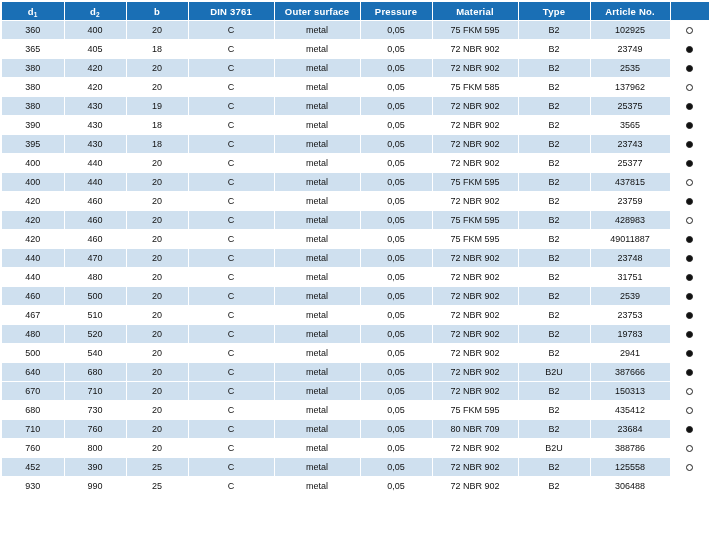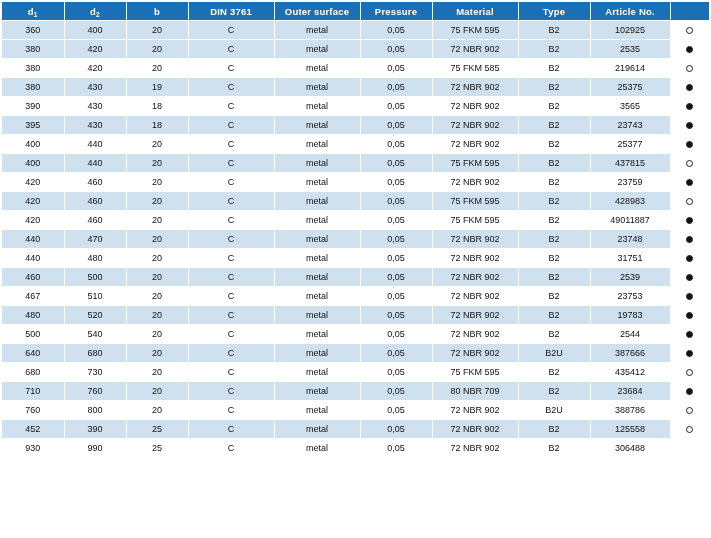--- a/index.html
+++ b/index.html
@@ -133,20 +133,32 @@
           <td>400</td>
           <td>20</td>
           <td>C</td>
           <td>metal</td>
           <td>0,05</td>
           <td>75 FKM 595</td>
           <td>B2</td>
           <td>102925</td>
           <td class="avail"><span class="dot hollow"></span></td>
         </tr>
+        <tr class="plain">
+          <td>365</td>
+          <td>405</td>
+          <td>18</td>
+          <td>C</td>
+          <td>metal</td>
+          <td>0,05</td>
+          <td>72 NBR 902</td>
+          <td>B2</td>
+          <td>23749</td>
+          <td class="avail"><span class="dot filled"></span></td>
+        </tr>
         <tr class="alt">
           <td>380</td>
           <td>420</td>
           <td>20</td>
           <td>C</td>
           <td>metal</td>
           <td>0,05</td>
           <td>72 NBR 902</td>
           <td>B2</td>
           <td>2535</td>
@@ -154,21 +166,21 @@
         </tr>
         <tr class="plain">
           <td>380</td>
           <td>420</td>
           <td>20</td>
           <td>C</td>
           <td>metal</td>
           <td>0,05</td>
           <td>75 FKM 585</td>
           <td>B2</td>
-          <td>219614</td>
+          <td>137962</td>
           <td class="avail"><span class="dot hollow"></span></td>
         </tr>
         <tr class="alt">
           <td>380</td>
           <td>430</td>
           <td>19</td>
           <td>C</td>
           <td>metal</td>
           <td>0,05</td>
           <td>72 NBR 902</td>
@@ -322,34 +334,46 @@
         </tr>
         <tr class="plain">
           <td>500</td>
           <td>540</td>
           <td>20</td>
           <td>C</td>
           <td>metal</td>
           <td>0,05</td>
           <td>72 NBR 902</td>
           <td>B2</td>
-          <td>2544</td>
+          <td>2941</td>
           <td class="avail"><span class="dot filled"></span></td>
         </tr>
         <tr class="alt">
           <td>640</td>
           <td>680</td>
           <td>20</td>
           <td>C</td>
           <td>metal</td>
           <td>0,05</td>
           <td>72 NBR 902</td>
           <td>B2U</td>
           <td>387666</td>
           <td class="avail"><span class="dot filled"></span></td>
+        </tr>
+        <tr class="alt">
+          <td>670</td>
+          <td>710</td>
+          <td>20</td>
+          <td>C</td>
+          <td>metal</td>
+          <td>0,05</td>
+          <td>72 NBR 902</td>
+          <td>B2</td>
+          <td>150313</td>
+          <td class="avail"><span class="dot hollow"></span></td>
         </tr>
         <tr class="plain">
           <td>680</td>
           <td>730</td>
           <td>20</td>
           <td>C</td>
           <td>metal</td>
           <td>0,05</td>
           <td>75 FKM 595</td>
           <td>B2</td>

